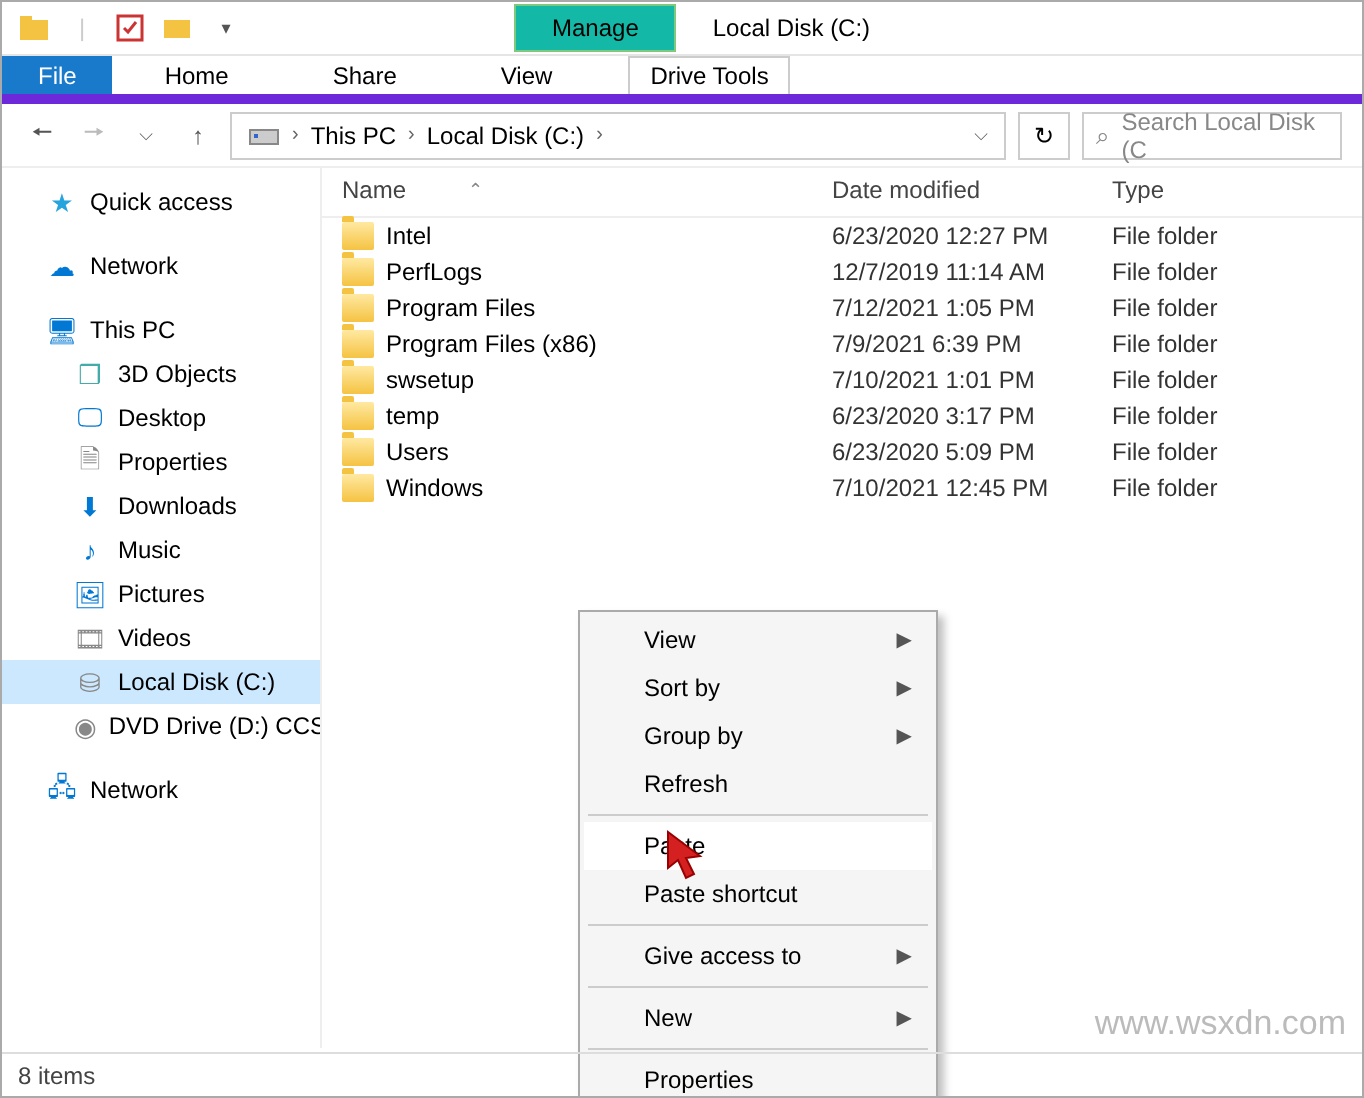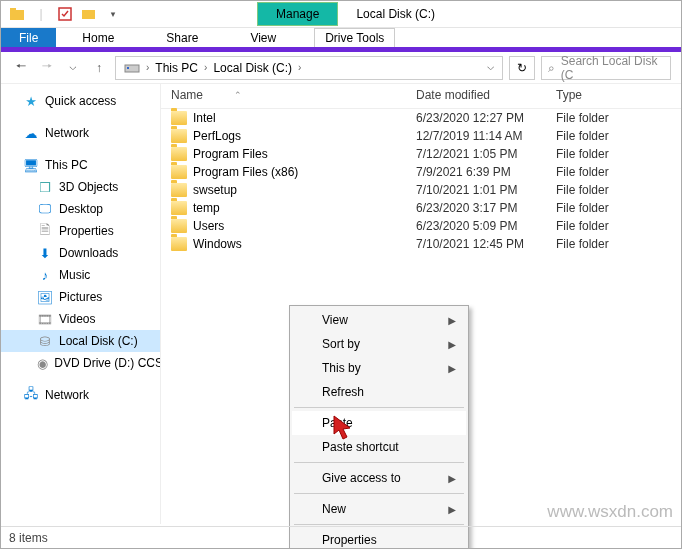--- a/index.html
+++ b/index.html
@@ -258,21 +258,21 @@
 <div class="ctx">
   <div class="ctx-item">
       <span>View</span>
       <span class="ctx-arrow">▶</span>
     </div>
   <div class="ctx-item">
       <span>Sort by</span>
       <span class="ctx-arrow">▶</span>
     </div>
   <div class="ctx-item">
-      <span>This by</span>
+      <span>Group by</span>
       <span class="ctx-arrow">▶</span>
     </div>
   <div class="ctx-item">
       <span>Refresh</span>
     </div>
   <div class="ctx-sep"></div>
   <div class="ctx-item hov">
       <span>Paste</span>
     </div>
   <div class="ctx-item">

